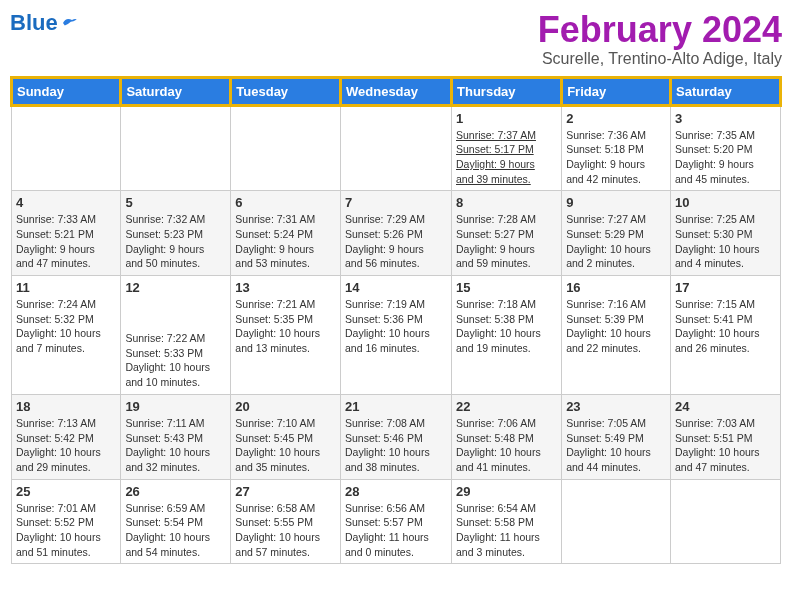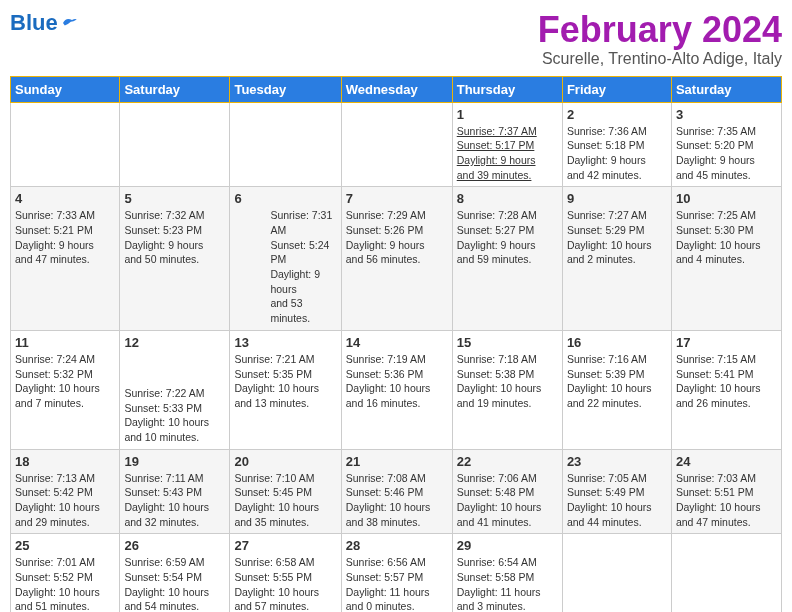--- a/index.html
+++ b/index.html
@@ -53,21 +53,21 @@
       border-collapse: collapse;
       font-size: 11px;
     }
     .calendar th {
       background: #2a7de1;
       color: #fff;
       padding: 5px 4px;
       text-align: left;
       font-size: 13px;
       font-weight: 600;
-      border: 1px solid #eab308;
+      border: 3px solid #eab308;
     }
     .calendar td {
       vertical-align: top;
       border: 1px solid #ccc;
       padding: 4px;
       width: 113px;
       min-height: 85px;
       color: #333;
     }
     .calendar tr:nth-child(even) td {
@@ -166,21 +166,21 @@
         </td>
         <td>
           <span class="day-num">5</span>
           <div class="day-info" style="white-space: pre-line;">Sunrise: 7:32 AM
 Sunset: 5:23 PM
 Daylight: 9 hours
 and 50 minutes.</div>
         </td>
         <td>
           <span class="day-num">6</span>
-          <div class="day-info" style="white-space: pre-line; margin-left: 36px;">Sunrise: 7:31 AM
+          <div class="day-info" style="white-space: pre-line;">Sunrise: 7:31 AM
 Sunset: 5:24 PM
 Daylight: 9 hours
 and 53 minutes.</div>
         </td>
         <td>
           <span class="day-num">7</span>
           <div class="day-info" style="white-space: pre-line;">Sunrise: 7:29 AM
 Sunset: 5:26 PM
 Daylight: 9 hours
 and 56 minutes.</div>

